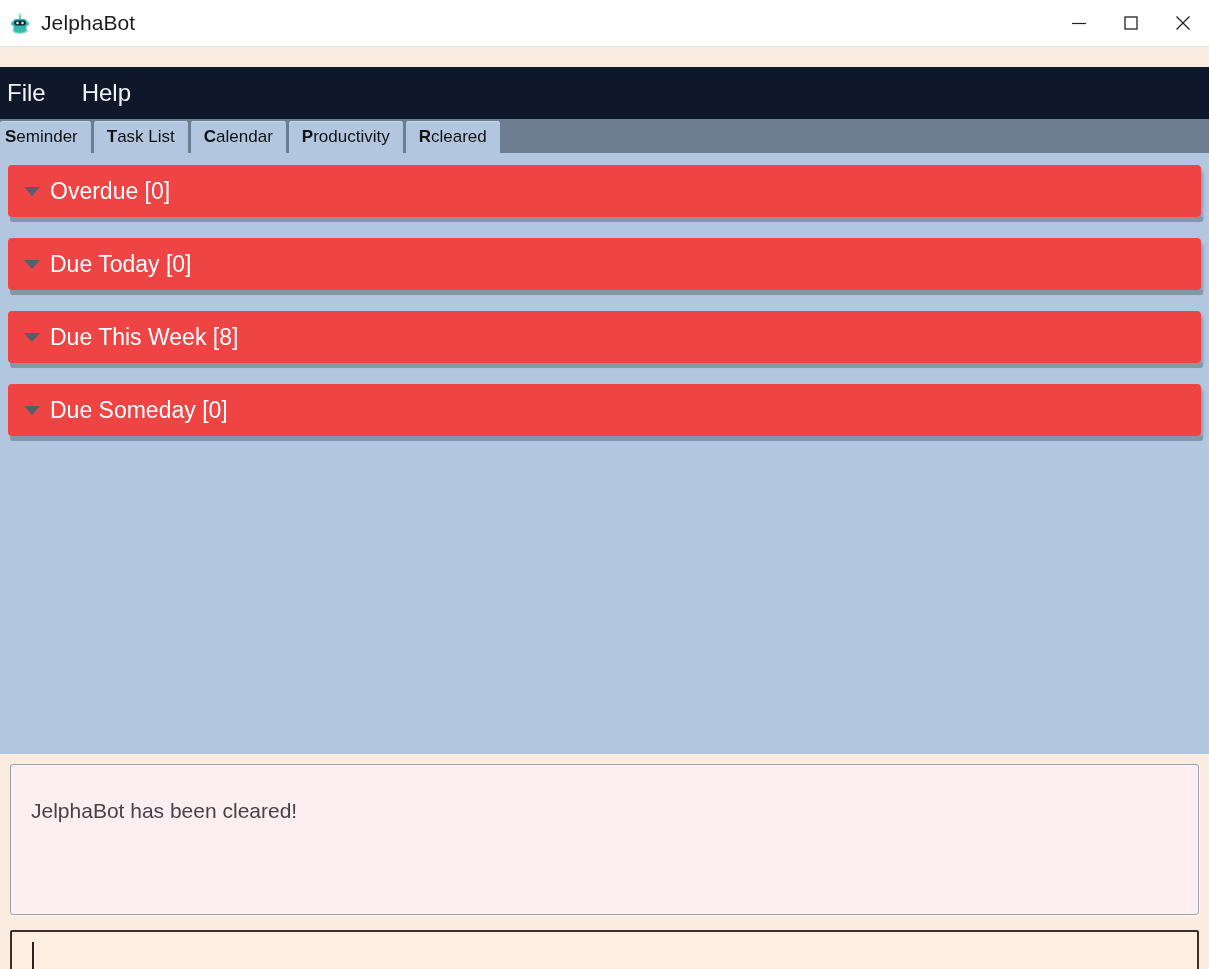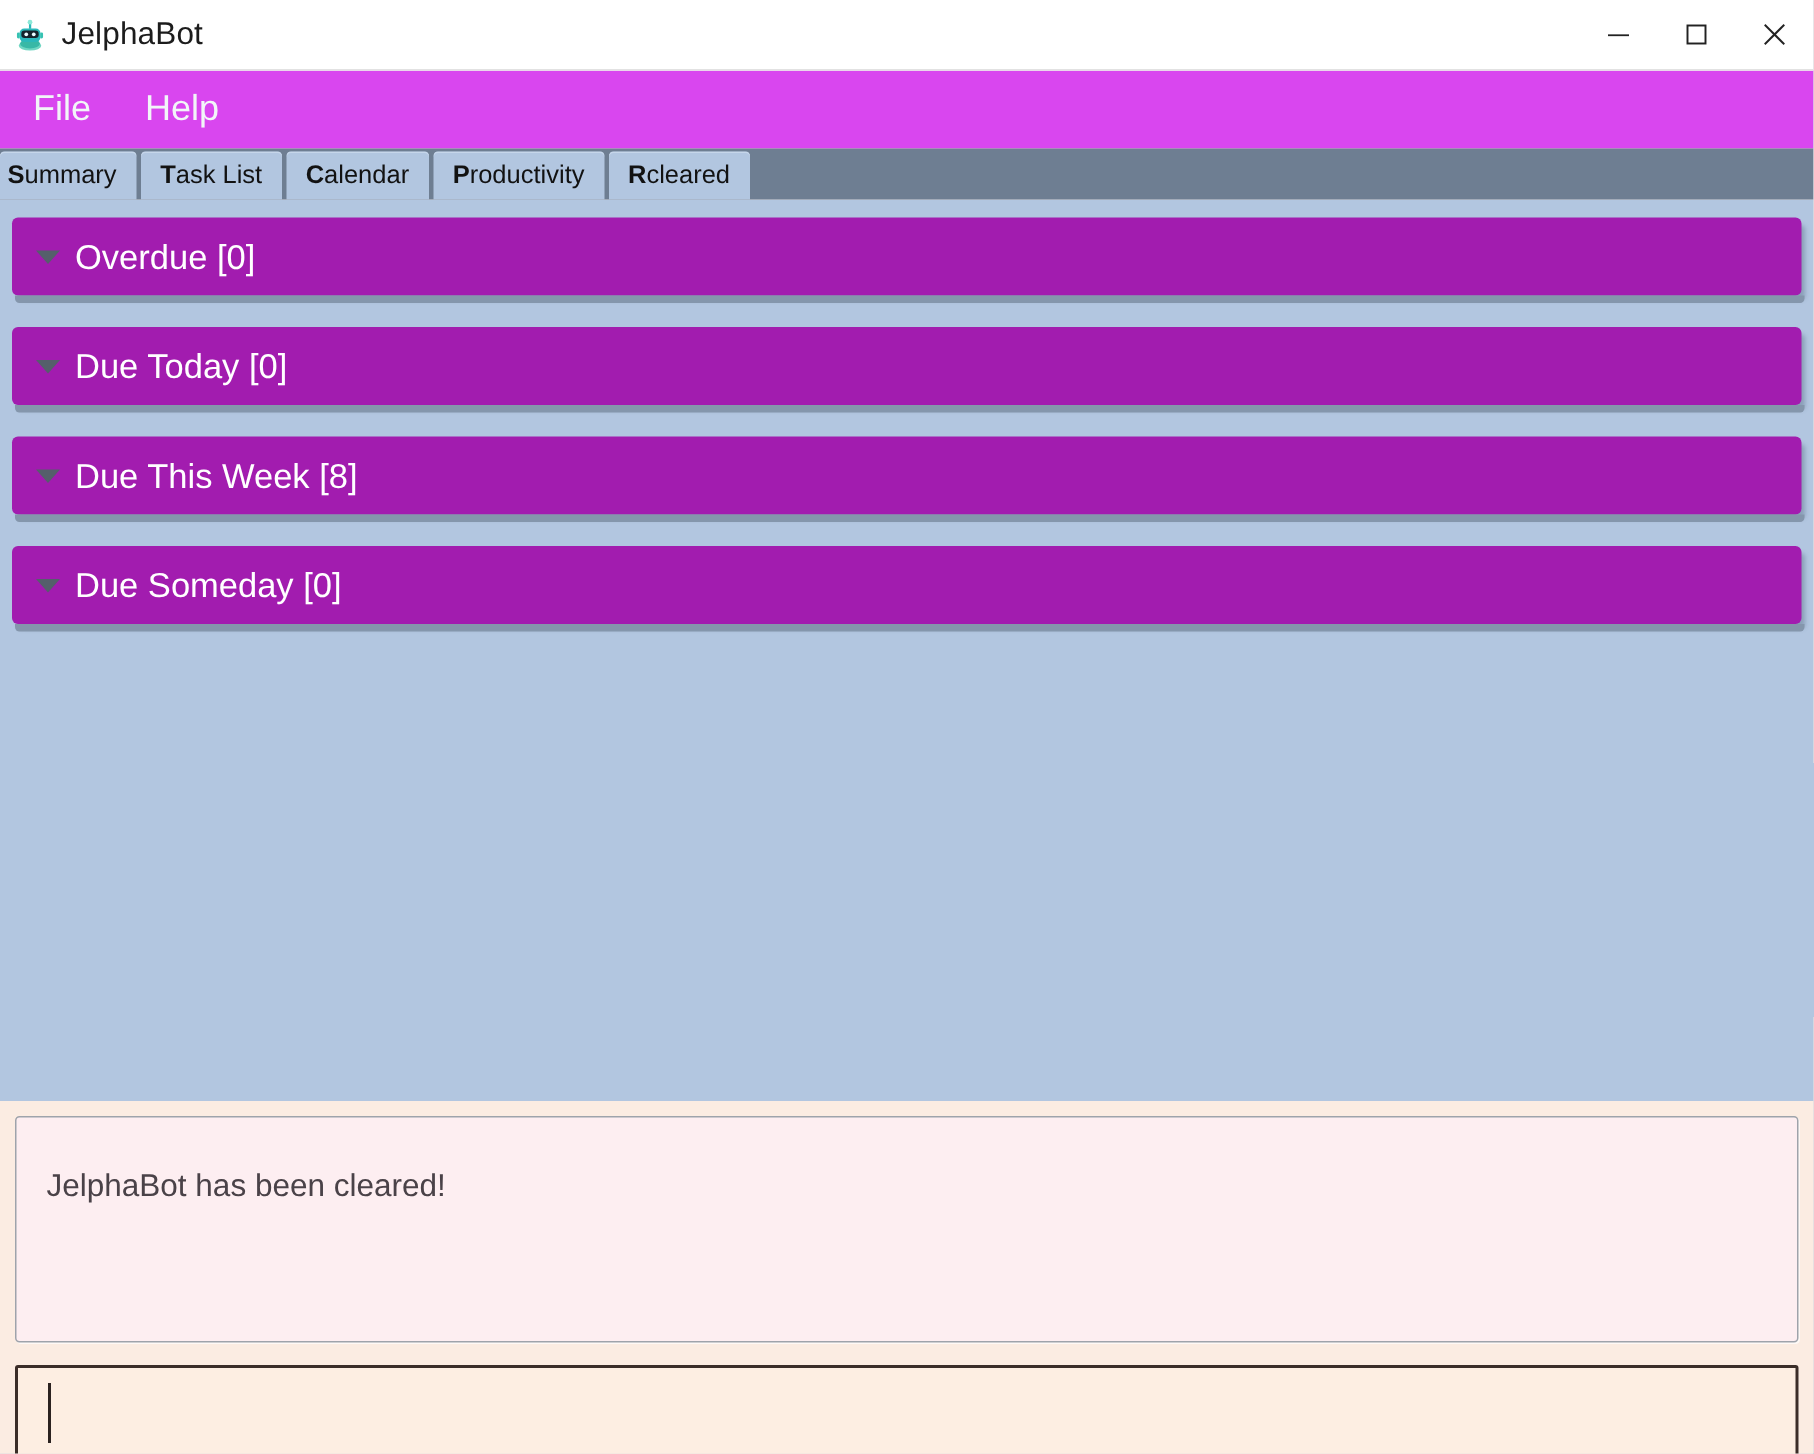--- a/index.html
+++ b/index.html
@@ -71,25 +71,26 @@
     background: transparent;
     border: none;
     padding: 0;
   }
   .win-btn svg { display: block; }
 
   
   #menu-bar {
     height: 52px;
     min-height: 52px;
-    background: #d946ef;
-    display: flex;
-    align-items: center;
-    padding-left: 18px;
+    background: #0f172a;
+    display: flex;
+    align-items: center;
+    padding-left: 3px;
     gap: 28px;
+    margin-top: 20px;
   }
   .menu-item {
     color: #f2f5f8;
     font-size: 24px;
     font-family: "Liberation Sans", sans-serif;
     font-weight: 400;
     line-height: 1;
     padding: 2px 4px;
     white-space: nowrap;
     cursor: default;
@@ -131,21 +132,21 @@
     flex: 0 0 auto;
     height: 601px;
     background: #b2c6e0;
     padding: 12px 8px 0 8px;
     box-sizing: border-box;
     overflow: hidden;
   }
   .group-header {
     position: relative;
     height: 52px;
-    background: #a21caf;
+    background: #ef4444;
     border-radius: 4px;
     margin-bottom: 21px;
     display: flex;
     align-items: center;
     padding-left: 16px;
     box-sizing: border-box;
     box-shadow: 3px 4px 3px -1px rgba(90,110,135,0.45);
     cursor: default;
   }
   .group-header::after {
@@ -282,21 +283,21 @@
   </div>
 
   <div id="menu-bar">
     <span class="menu-item">File</span>
     <span class="menu-item">Help</span>
   </div>
 
   <div id="tab-strip">
     <div class="tab first">
       <span class="mnemonic">S</span>
-        <span>ummary</span>
+        <span>eminder</span>
     </div>
     <div class="tab">
       <span class="mnemonic">T</span>
         <span>ask List</span>
     </div>
     <div class="tab">
       <span class="mnemonic">C</span>
         <span>alendar</span>
     </div>
     <div class="tab">

